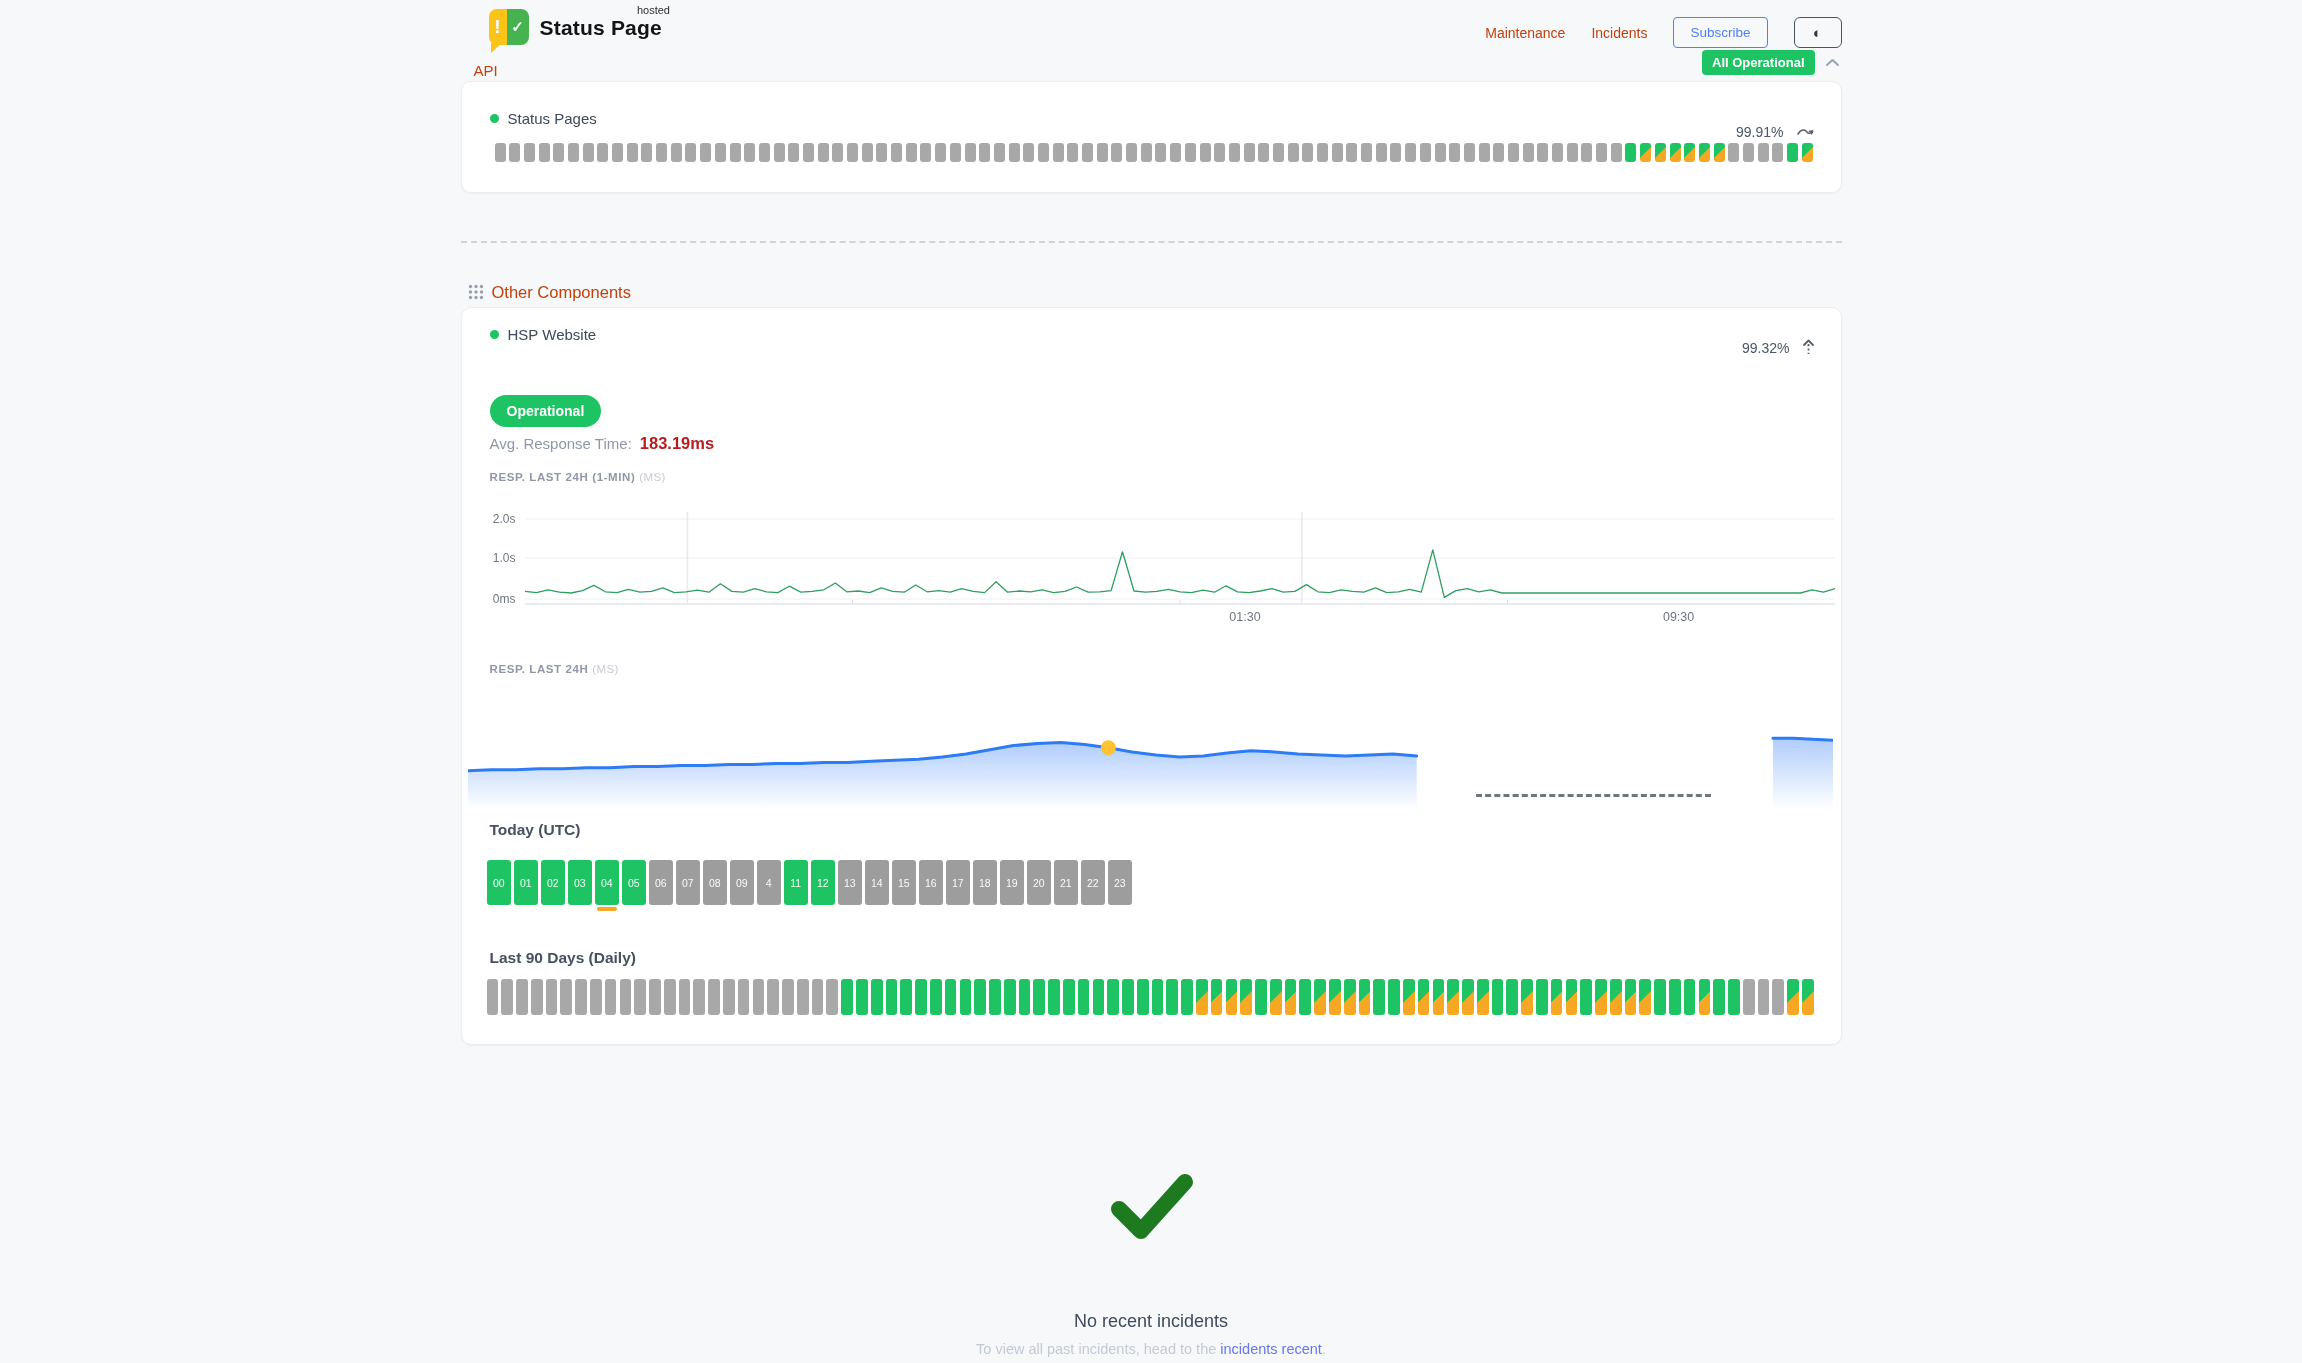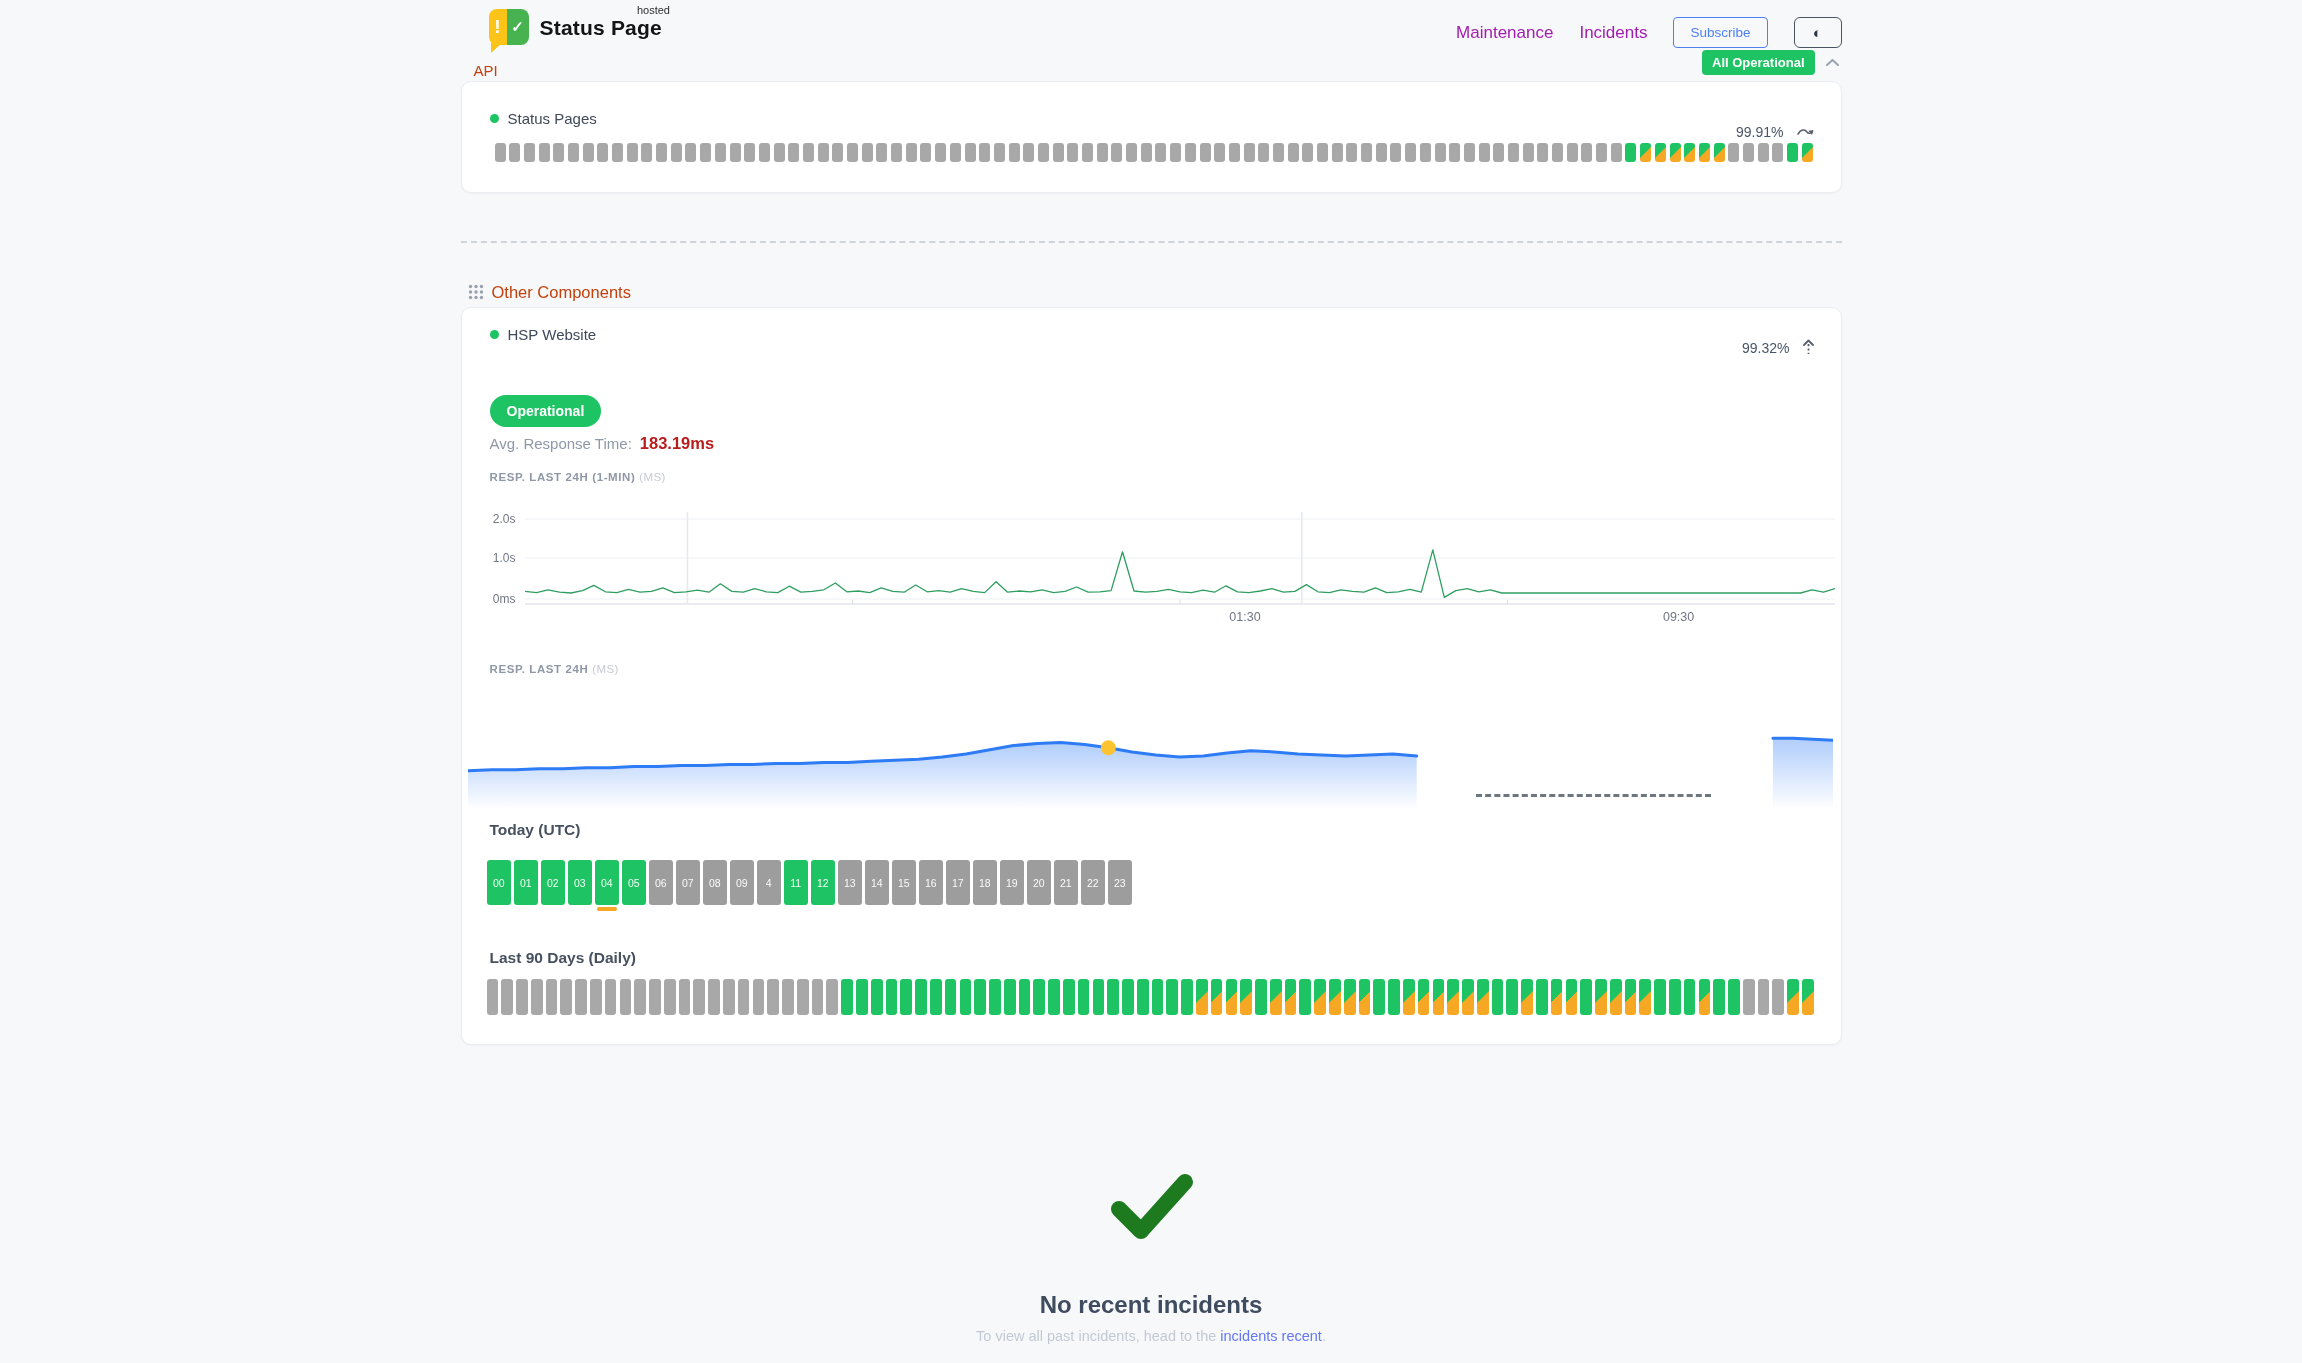--- a/index.html
+++ b/index.html
@@ -15,21 +15,21 @@
   .logo{display:flex;align-items:flex-start;gap:11px;}
   .logo-icon{position:relative;width:40px;height:36px;display:flex;flex:none;}
   .li-left{width:18px;height:36px;background:#fcc419;border-radius:8px 0 0 8px;color:#fff;font-weight:800;font-size:19px;display:flex;align-items:center;justify-content:center;}
   .li-right{width:22px;height:36px;background:#47b350;border-radius:0 8px 8px 0;color:#fff;font-weight:800;font-size:15px;display:flex;align-items:center;justify-content:center;}
   .logo-icon::after{content:"";position:absolute;left:2px;bottom:-8px;width:0;height:0;
     border-left:11px solid #fcc419;border-bottom:10px solid transparent;}
   .brand-text{position:relative;padding-top:7px;}
   .brand-title{font-size:21px;font-weight:700;color:#141414;letter-spacing:.2px;}
   .hosted{position:absolute;top:-5px;right:-8px;font-size:11px;color:#2f2f2f;}
   .nav{display:flex;align-items:center;gap:26px;padding-top:8px;}
-  .nav a{font-size:17px;color:#a21caf;text-decoration:none;cursor:pointer;}
+  .nav a{font-size:14px;color:#c2410c;text-decoration:none;cursor:pointer;}
   .btn-subscribe{border:1px solid #4e80f4;color:#4e80f4;background:transparent;border-radius:4px;
     font-size:13.5px;padding:7px 16px;cursor:pointer;font-family:inherit;}
   .btn-theme{border:1px solid #4b5463;background:transparent;border-radius:6px;width:48px;height:31px;
     display:flex;align-items:center;justify-content:center;cursor:pointer;font-size:15px;color:#2f3744;}
 
   
   .statusrow{display:flex;align-items:center;justify-content:space-between;height:26px;padding:0 2px 0 13px;margin-top:-2px;}
   .section-title{font-size:15px;color:#c2410c;display:flex;align-items:center;gap:8px;margin-top:16px;}
   .badge-wrap{display:flex;align-items:center;gap:10px;}
   .badge{background:#1ec463;color:#fff;font-size:13px;font-weight:700;border-radius:4px;padding:5px 10px;cursor:pointer;}
@@ -86,21 +86,21 @@
   .hour.none{background:#9d9d9d;}
   .hour .mark{position:absolute;left:10%;bottom:-6px;width:80%;height:4px;background:#f6a723;border-radius:2px;}
 
   .daily-label{margin-top:44px;}
   .days{display:flex;gap:3.1px;margin-top:12px;margin-left:-3px;margin-right:-6px;}
   .days .bar{width:11.7px;height:36px;border-radius:3px;flex:none;}
 
   
   .footer{margin-top:126px;text-align:center;}
   .footer .check{display:inline-block;}
-  .fi-title{margin-top:44px;font-size:24px;color:#3f4b5e;font-weight:700;}
+  .fi-title{margin-top:64px;font-size:18px;color:#3f4b5e;font-weight:400;}
   .fi-sub{margin-top:9px;font-size:14.5px;color:#c3c9d4;}
   .fi-sub a{color:#6577f3;text-decoration:none;cursor:pointer;}
 
   .icon-svg{display:block;}
 </style>
 </head>
 <body>
 
 <div class="content">
 

